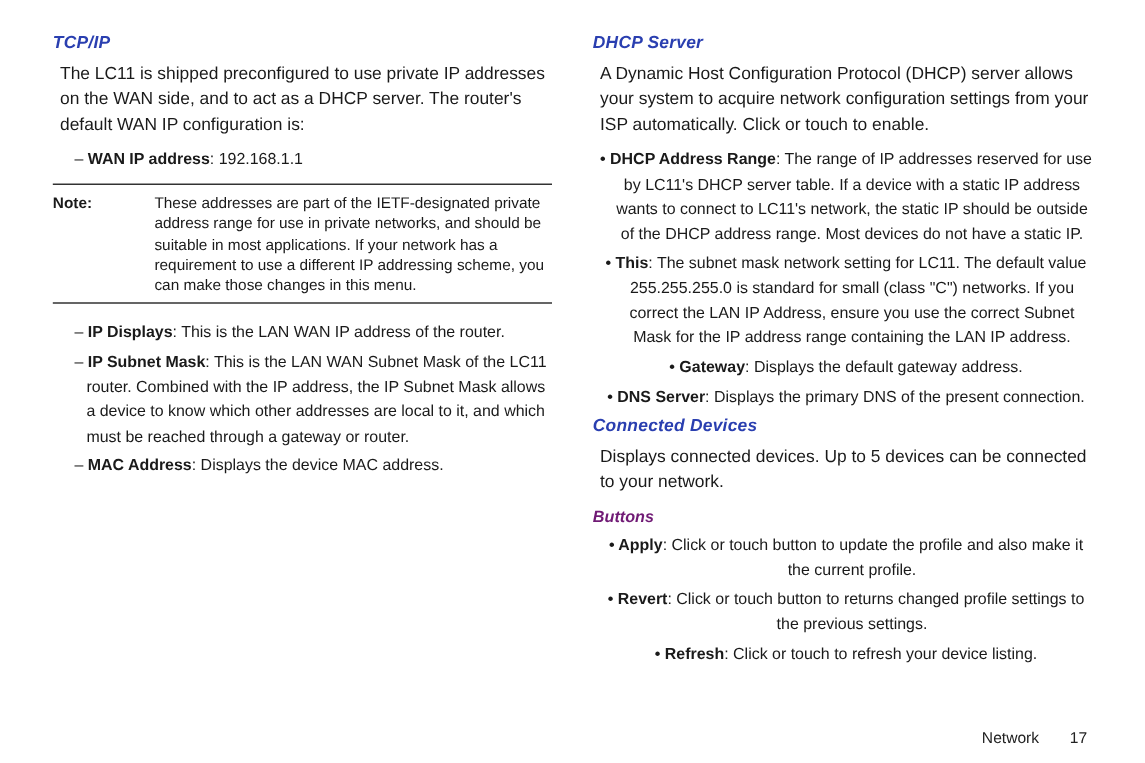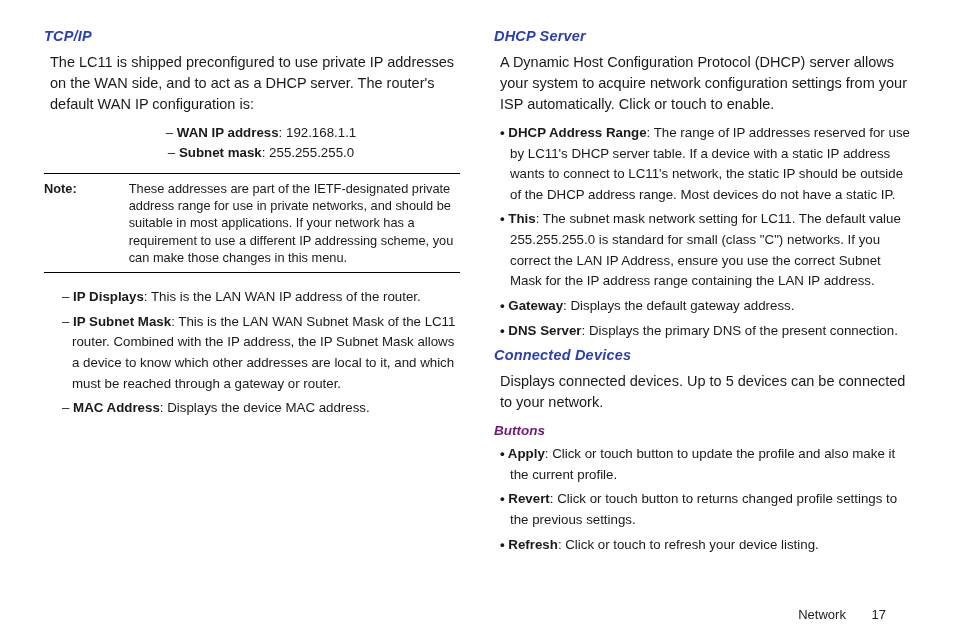--- a/index.html
+++ b/index.html
@@ -36,33 +36,32 @@
     font-size: 14.5px;
     line-height: 1.45;
     margin: 0 0 8px 6px;
   }
   .dash-list { list-style: none; margin: 0 0 8px 18px; }
   .dash-list li {
     font-size: 13.3px;
     line-height: 1.5;
     text-indent: -10px;
     padding-left: 10px;
-    text-align: center;
   }
   .dash-list li::before { content: "– "; }
   .dash-list-lg { list-style: none; margin: 0 0 0 18px; }
   .dash-list-lg li {
     font-size: 13.3px;
     line-height: 1.55;
     text-indent: -10px;
     padding-left: 10px;
     margin-bottom: 4px;
   }
   .dash-list-lg li::before { content: "– "; }
-  .bullet-list { list-style: none; margin: 0 0 6px 6px; }
+  .bullet-list { list-style: none; margin: 0 0 6px 6px; text-align: center; }
   .bullet-list li {
     font-size: 13.3px;
     line-height: 1.55;
     text-indent: -10px;
     padding-left: 10px;
     margin-bottom: 4px;
   }
   .bullet-list li::before { content: "• "; font-weight: bold; }
   .note-wrap {
     border-top: 1px solid #000;
@@ -71,38 +70,37 @@
     margin: 10px 0 14px 0;
     font-size: 12.8px;
     line-height: 1.35;
     display: flex;
     gap: 48px;
   }
   .note-label { font-weight: bold; padding-right: 4px; white-space: nowrap; }
   .bold { font-weight: bold; }
   .footer {
     position: absolute;
-    right: 68px;
+    right: 48px;
     bottom: 14px;
     font-size: 13px;
     color: #222;
   }
   .footer .pnum { margin-left: 22px; }
 </style>
 </head>
 <body>
 
 <div class="cols">
 
   <div class="col">
     <div class="sec-h">TCP/IP</div>
     <p class="intro">The LC11 is shipped preconfigured to use private IP addresses on the WAN side, and to act as a DHCP server. The router's default WAN IP configuration is:</p>
     <ul class="dash-list">
       <li><span class="bold">WAN IP address</span><span>: 192.168.1.1</span></li>
-      <li><span class="bold">Subnet mask</span><span>: 255.255.255.0</span></li>
     </ul>
 
     <div class="note-wrap">
       <div class="note-label">Note:</div>
       <div>These addresses are part of the IETF-designated private address range for use in private networks, and should be suitable in most applications. If your network has a requirement to use a different IP addressing scheme, you can make those changes in this menu.</div>
     </div>
 
     <ul class="dash-list-lg">
       <li><span class="bold">IP Displays</span><span>: This is the LAN WAN IP address of the router.</span></li>
       <li><span class="bold">IP Subnet Mask</span><span>: This is the LAN WAN Subnet Mask of the LC11 router. Combined with the IP address, the IP Subnet Mask allows a device to know which other addresses are local to it, and which must be reached through a gateway or router.</span></li>

